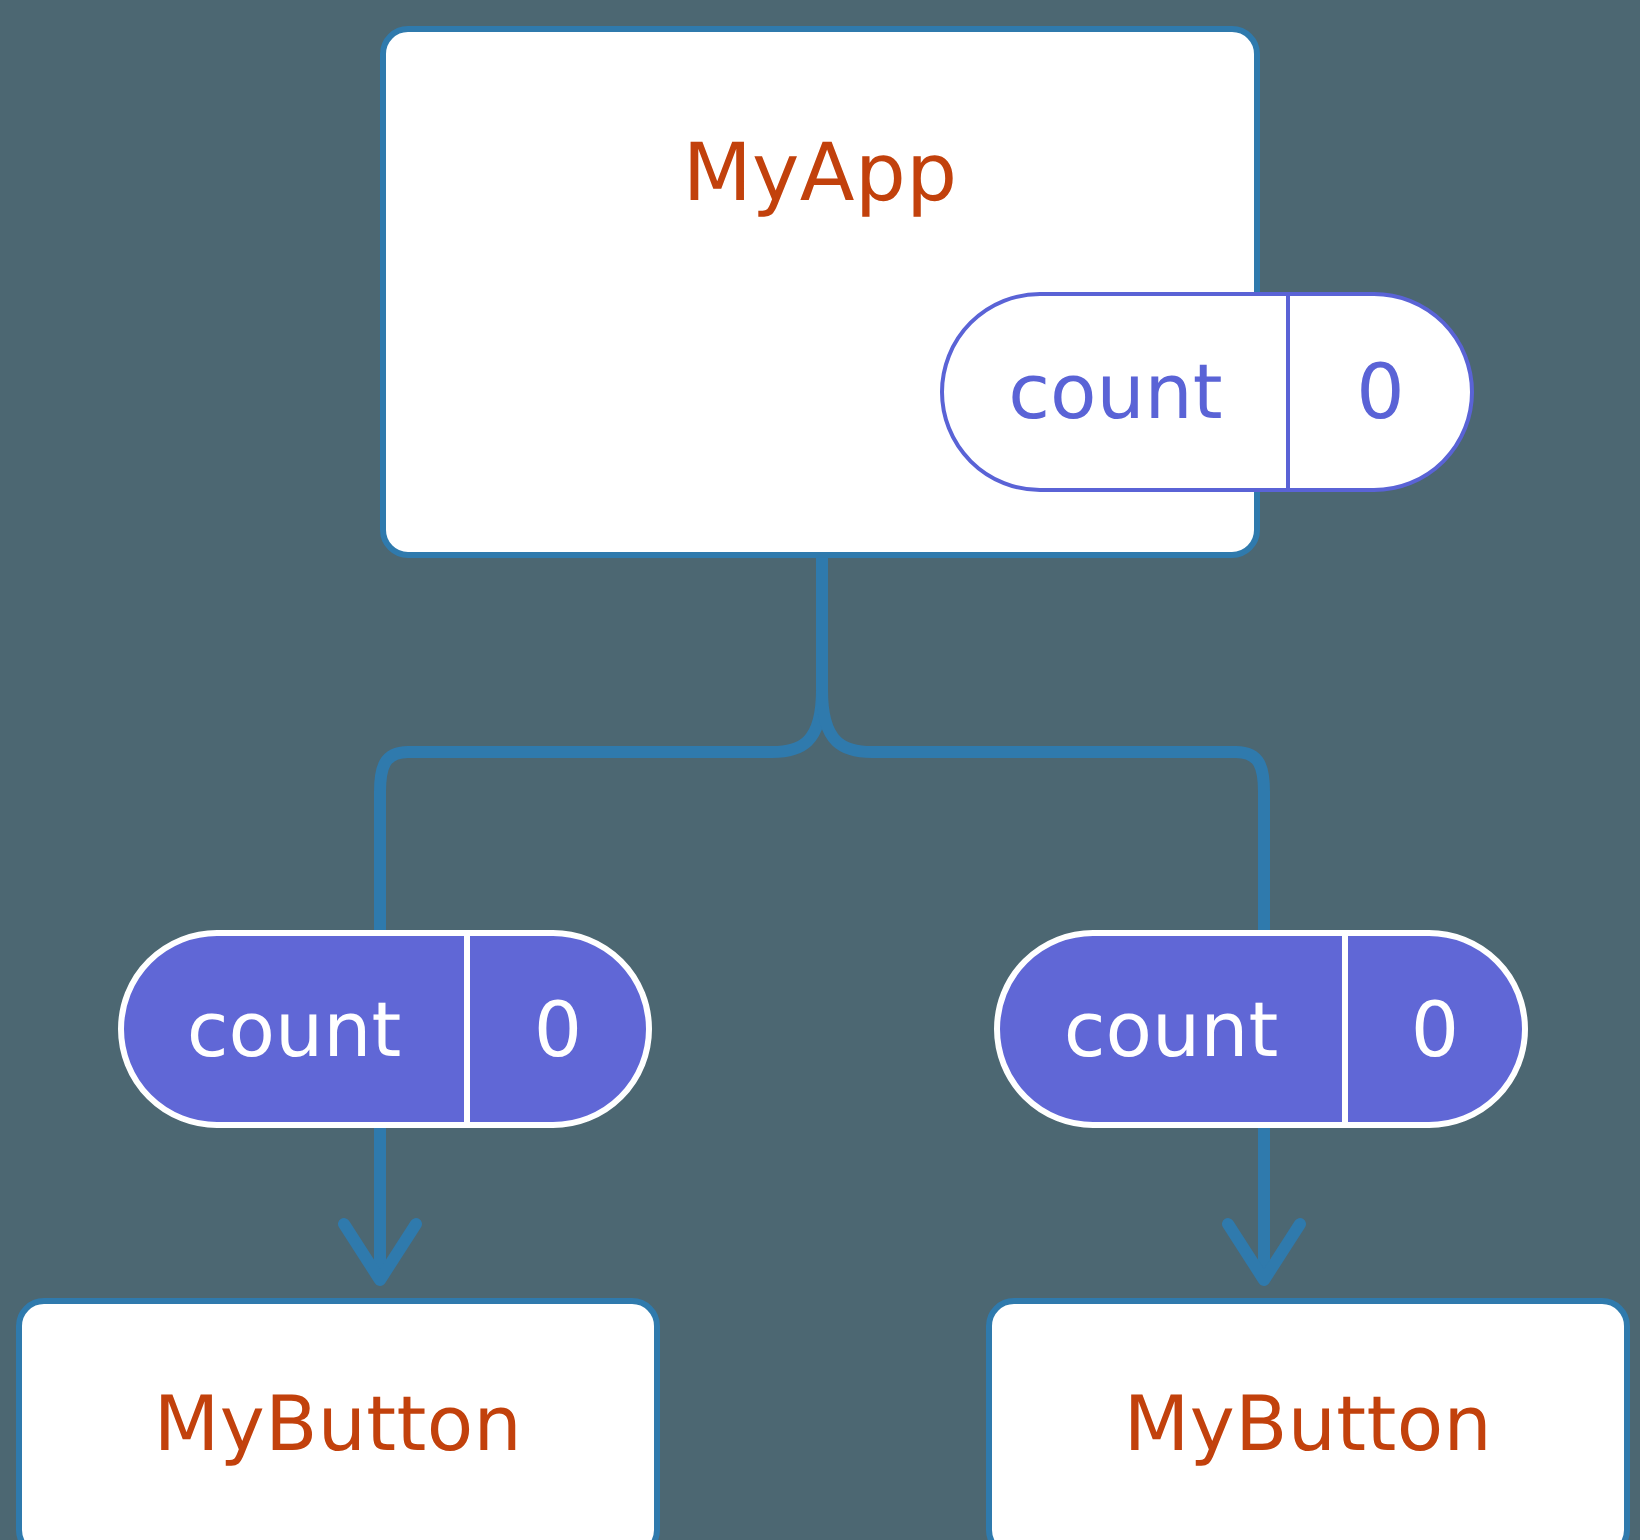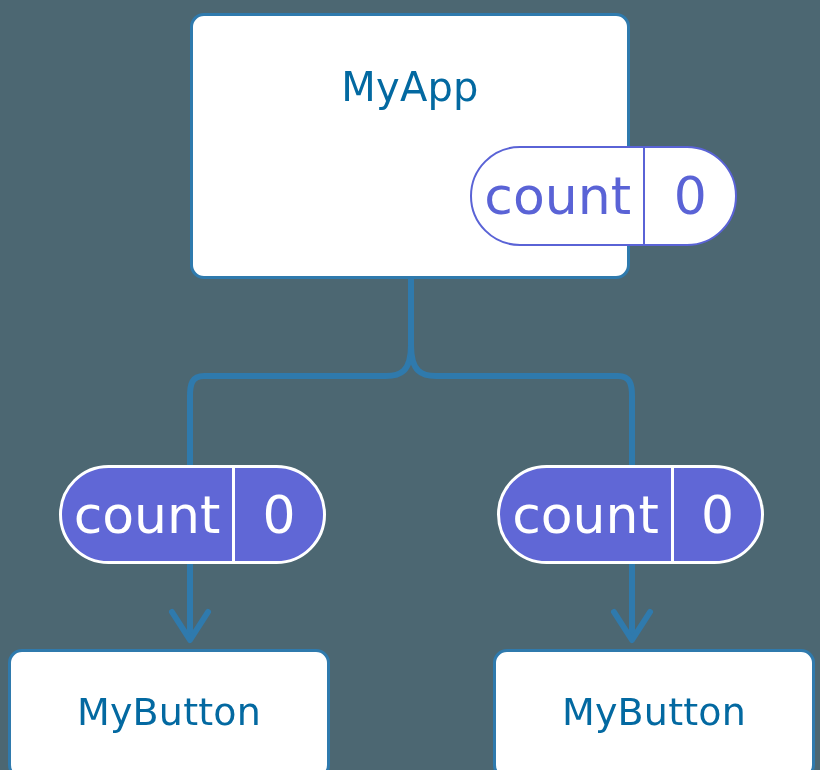--- a/index.html
+++ b/index.html
@@ -32,21 +32,21 @@
     background: #ffffff;
     border: 3px solid #2f7aad;
     border-radius: 14px;
     box-sizing: border-box;
   }
   .comp-title {
     position: absolute;
     left: 0;
     width: 100%;
     text-align: center;
-    color: #0369a1;
+    color: #c2410c;
     font-weight: 400;
     letter-spacing: 0.2px;
   }
 
   #box-myapp {
     left: 190px;
     top: 13px;
     width: 440px;
     height: 266px;
   }
@@ -80,21 +80,21 @@
     align-items: stretch;
     box-sizing: border-box;
     border-radius: 999px;
     overflow: hidden;
   }
   .pill .pill-key,
   .pill .pill-val {
     display: flex;
     align-items: center;
     justify-content: center;
-    font-size: 52px;
+    font-size: 38px;
     line-height: 1;
     box-sizing: border-box;
   }
 
   
   .pill.outlined {
     border: 2px solid #5a63d6;
     background: #ffffff;
   }
   .pill.outlined .pill-key,

